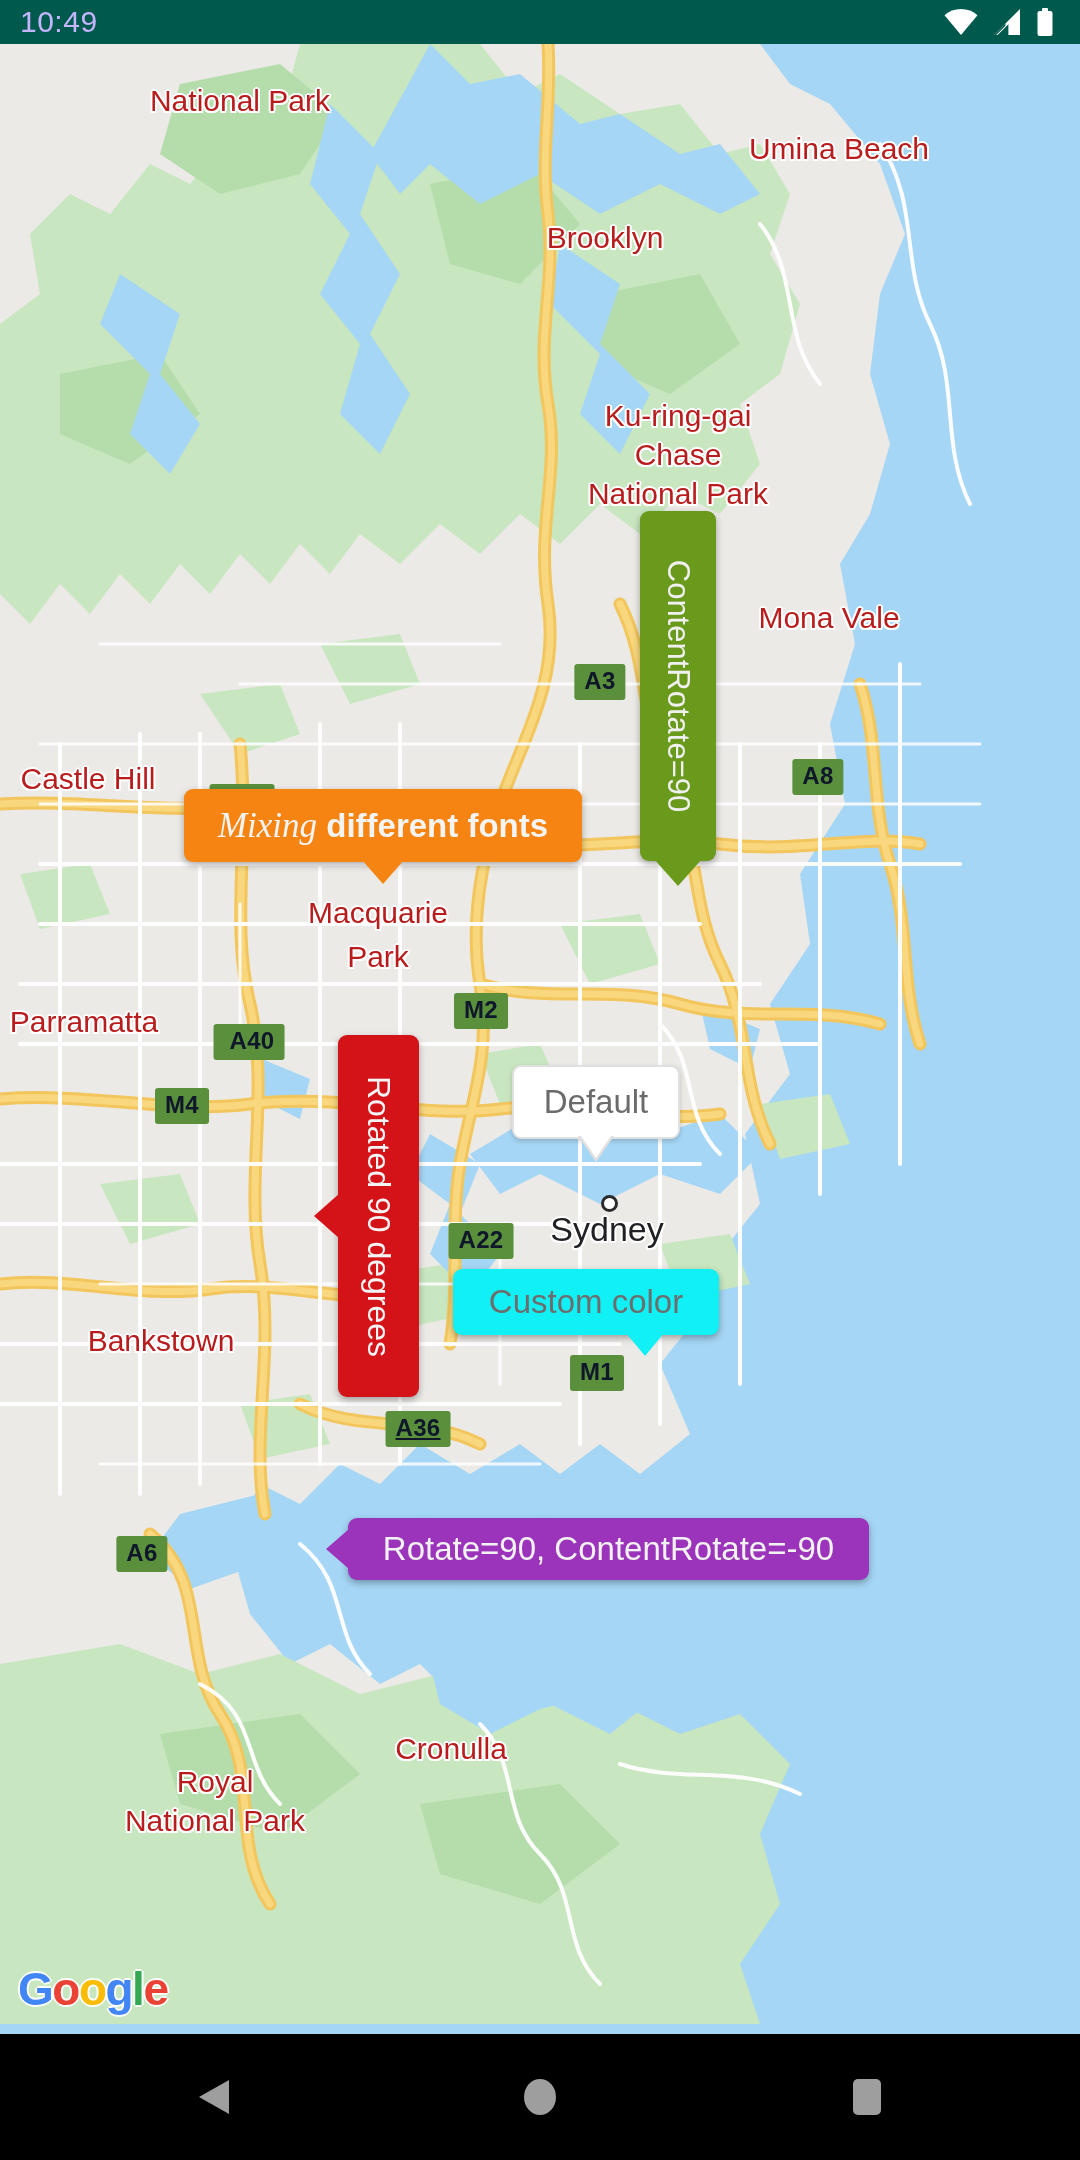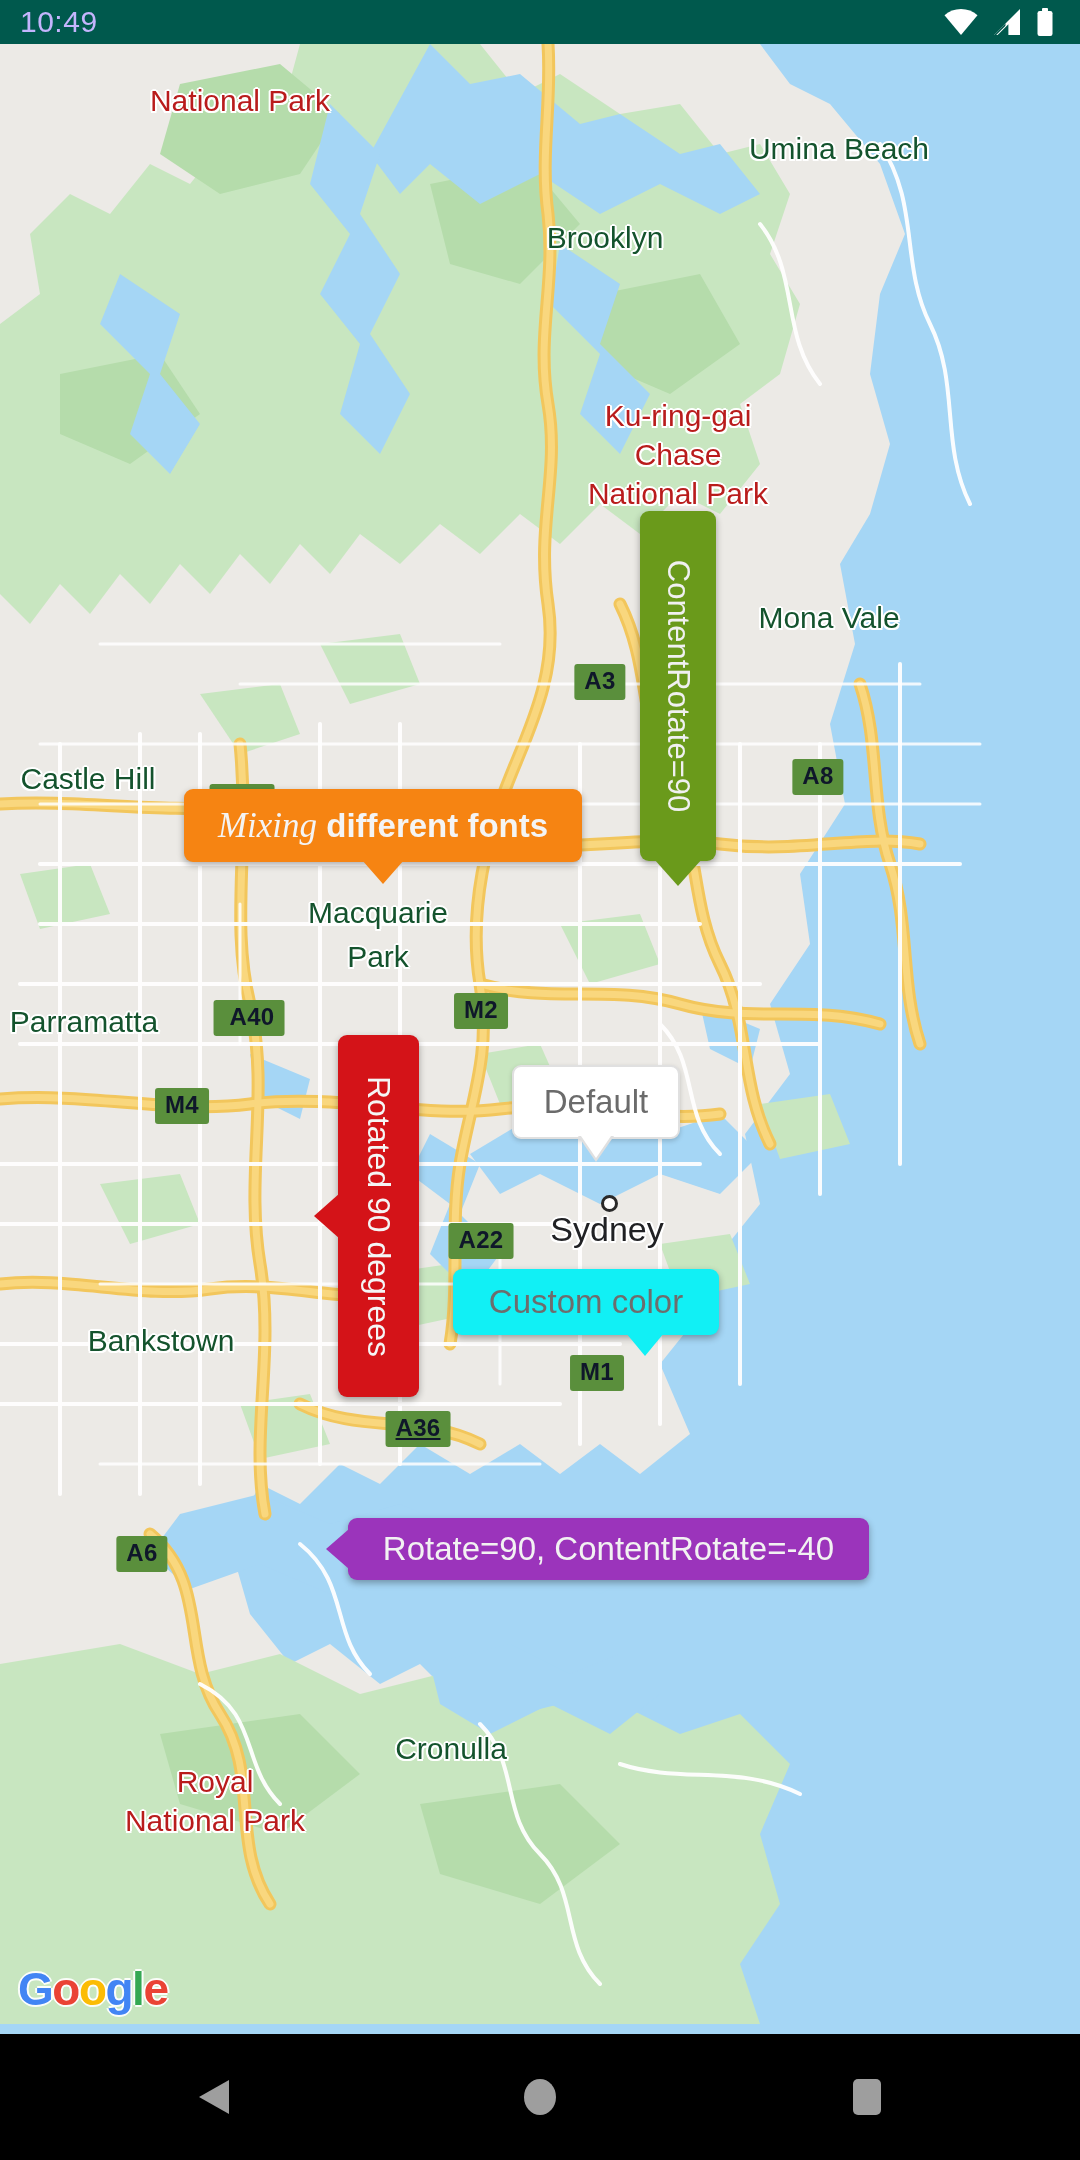--- a/index.html
+++ b/index.html
@@ -27,21 +27,21 @@
   #map-svg{ position:absolute; left:0; top:0; }
 
   .maplabel{
     position:absolute; white-space:nowrap; text-align:center;
     -webkit-text-stroke:0px; pointer-events:none;
     text-shadow:
       2px 0 #fff, -2px 0 #fff, 0 2px #fff, 0 -2px #fff,
       1.5px 1.5px #fff, -1.5px 1.5px #fff, 1.5px -1.5px #fff, -1.5px -1.5px #fff;
     transform:translateX(-50%);
   }
-  .lbl-city{ color:#14532d; font-size:30px; }
+  .lbl-city{ color:#b91c1c; font-size:30px; }
   .lbl-city-big{ color:#202124; font-size:34px; }
   .lbl-park{ color:#b91c1c; font-size:30px; line-height:1.12; }
 
   .shield{
     position:absolute; background:#5a8f3c; color:#0f172a;
     font-size:24px; font-weight:600; border-radius:3px;
     padding:2px 10px 4px; transform:translateX(-50%);
     line-height:1.25; letter-spacing:.3px;
   }
 
@@ -354,21 +354,21 @@
       <div class="maplabel lbl-city-big" style="left: 607px; top: 1166px;">Sydney</div>
       <div class="maplabel lbl-city" style="left: 161px; top: 1280px;">Bankstown</div>
       <div class="maplabel lbl-city" style="left: 451px; top: 1688px;">Cronulla</div>
       <div class="maplabel lbl-park" style="left: 215px; top: 1721px;">Royal</div>
       <div class="maplabel lbl-park" style="left: 215px; top: 1760px;">National Park</div>
     </div>
   <div id="map-shields">
       <div class="shield" style="left: 600px; top: 620px;">A3</div>
       <div class="shield" style="left: 818px; top: 715px;">A8</div>
       <div class="shield" style="left: 242px; top: 740px;">A28</div>
-      <div class="shield" style="left: 249px; top: 956px; padding-left: 16px;">A40</div>
+      <div class="shield" style="left: 249px; top: 980px; padding-left: 16px;">A40</div>
       <div class="shield" style="left: 481px; top: 949px;">M2</div>
       <div class="shield" style="left: 182px; top: 1044px;">M4</div>
       <div class="shield" style="left: 481px; top: 1179px;">A22</div>
       <div class="shield" style="left: 597px; top: 1311px;">M1</div>
       <div class="shield" style="left: 418px; top: 1367px; text-decoration: underline;">A36</div>
       <div class="shield" style="left: 142px; top: 1492px;">A6</div>
     </div>
 
   <div id="sydney-dot"></div>
 
@@ -403,21 +403,21 @@
 
   <div class="callout" id="callout-cyan">
     <div class="bubble">
       <span class="txt">Custom color</span>
       <span class="tail"></span>
     </div>
   </div>
 
   <div class="callout" id="callout-purple">
     <div class="bubble">
-      <span class="txt">Rotate=90, ContentRotate=-40</span>
+      <span class="txt">Rotate=90, ContentRotate=-90</span>
       <span class="tail"></span>
     </div>
   </div>
 
   <div id="google-logo"><span>G</span><span>o</span><span>o</span><span>g</span><span>l</span><span>e</span></div>
 </div>
 
 <div id="nav-bar">
   <div class="navbtn" id="nav-back">
     <svg width="34" height="38" viewBox="0 0 34 38">

